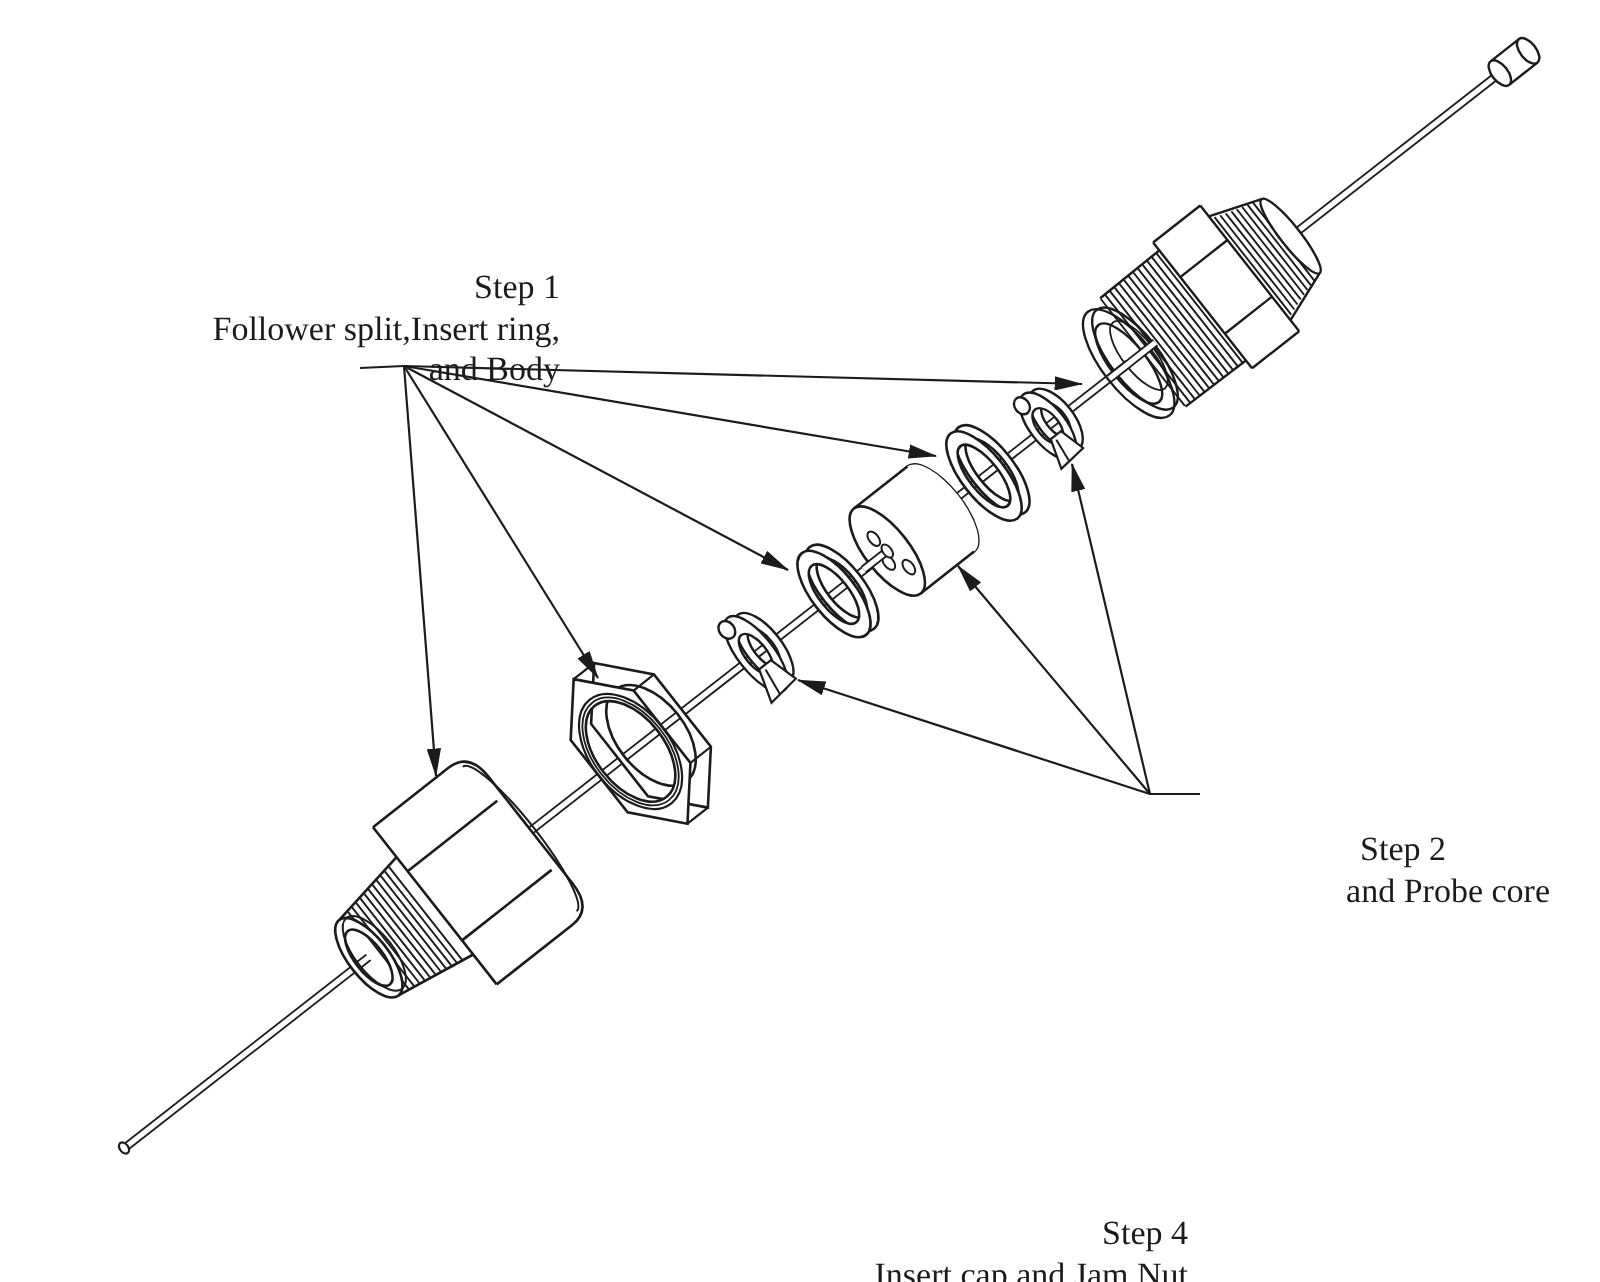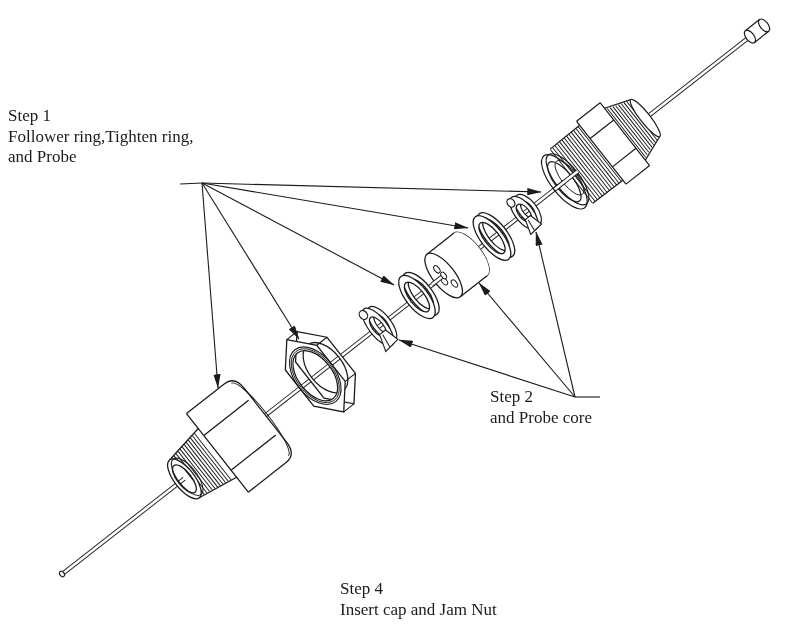--- a/index.html
+++ b/index.html
@@ -1,20 +1,20 @@
 <!DOCTYPE html>
 <html><head>
 <meta charset="utf-8">
 <style>
   html,body{margin:0;padding:0;background:#fff;}
   .stage{position:relative;width:800px;height:641px;background:#ffffff;overflow:hidden;
          font-family:"Liberation Serif", serif;}
   .stage svg{position:absolute;left:0;top:0;}
-  .label{position:absolute;text-align:left;font-size:17px;line-height:20.5px;
-         color:#1b1b1b;white-space:nowrap;}
+  .label{position:absolute;text-align:right;font-size:17px;line-height:20.5px;
+         color:#1b1b1b;white-space:nowrap;margin-top:28px;}
   .label .t{white-space:nowrap;}
   #step2 .t{margin-right:52px;}
 </style>
 </head>
 <body>
 
 <div class="stage">
 
 <svg width="800" height="641" viewBox="0 0 800 641">
   <defs>
@@ -136,22 +136,22 @@
   <g stroke="#1b1b1b" stroke-width="1.1" fill="none">
     <path d="M575,397 L600,397"></path>
     <line x1="575" y1="397" x2="536" y2="232" marker-end="url(#arw)"></line>
     <line x1="575" y1="397" x2="479" y2="283" marker-end="url(#arw)"></line>
     <line x1="575" y1="397" x2="399" y2="340" marker-end="url(#arw)"></line>
   </g>
 </svg>
 
 <div class="label" id="step1" style="left:8px;top:106px;width:272px">
   <div class="t">Step 1</div>
-  <div class="l">Follower ring,Tighten ring,</div>
-  <div class="l">and Probe</div>
+  <div class="l">Follower split,Insert ring,</div>
+  <div class="l">and Body</div>
 </div>
 
 <div class="label" id="step2" style="left:490px;top:387px;width:285px">
   <div class="t">Step 2</div>
   <div class="l">and Probe core</div>
 </div>
 
 <div class="label" id="step3" style="left:302px;top:484px;width:415px">
 </div>
 

